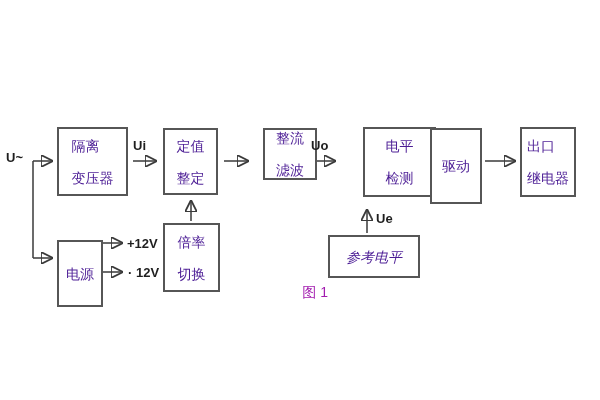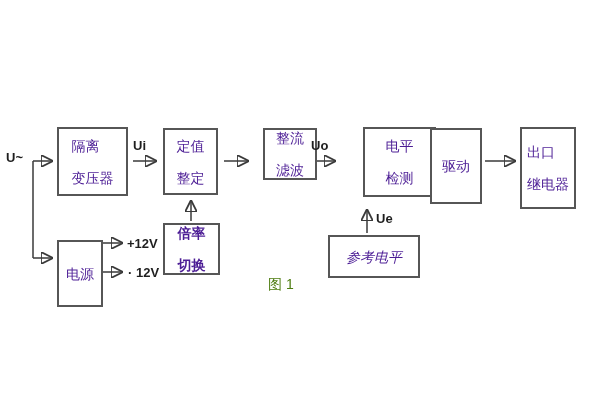--- a/index.html
+++ b/index.html
@@ -48,25 +48,25 @@
   .siglabel {
     position: absolute;
     font-size: 13px;
     font-weight: 700;
     color: #1e1e1e;
     white-space: nowrap;
   }
   .caption {
     position: absolute;
     left: 268px;
-    top: 276px;
+    top: 284px;
     width: 60px;
-    text-align: left;
+    text-align: right;
     font-size: 14px;
-    color: #4d7c0f;
+    color: #a21caf;
   }
 </style>
 </head>
 <body>
 
 <div class="canvas">
 
   <svg class="wires" viewBox="0 0 600 400">
     <defs>
       <marker id="arrow" viewBox="0 0 10 10" refX="10" refY="5" markerWidth="8" markerHeight="8" orient="auto-start-reverse">
@@ -114,34 +114,34 @@
       <span>检测</span>
     </div>
   </div>
 
   <div class="box" style="left:430px; top:128px; width:52px; height:76px;">
     <div class="lines">
       <span>驱动</span>
     </div>
   </div>
 
-  <div class="box" style="left:520px; top:127px; width:56px; height:82px;">
+  <div class="box" style="left:520px; top:127px; width:56px; height:70px;">
     <div class="lines">
       <span>出口</span>
       <span>继电器</span>
     </div>
   </div>
 
   <div class="box" style="left:57px; top:225px; width:46px; height:67px;margin-top:15px;">
     <div class="lines">
       <span>电源</span>
     </div>
   </div>
 
-  <div class="box" style="left:163px; top:223px; width:57px; height:52px;font-weight:bold;">
+  <div class="box" style="left:163px; top:223px; width:57px; height:69px;">
     <div class="lines">
       <span>倍率</span>
       <span>切换</span>
     </div>
   </div>
 
   <div class="box" style="left:328px; top:235px; width:92px; height:43px;font-style:italic;">
     <div class="lines">
       <span>参考电平</span>
     </div>

